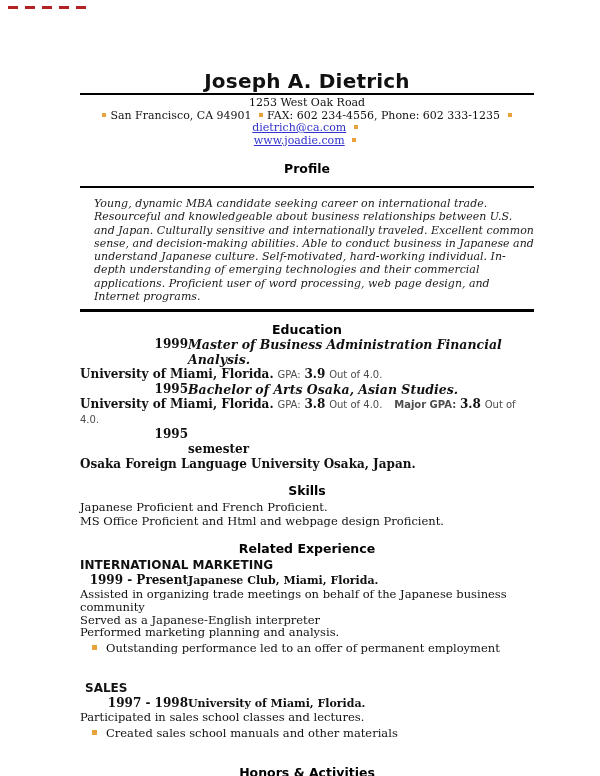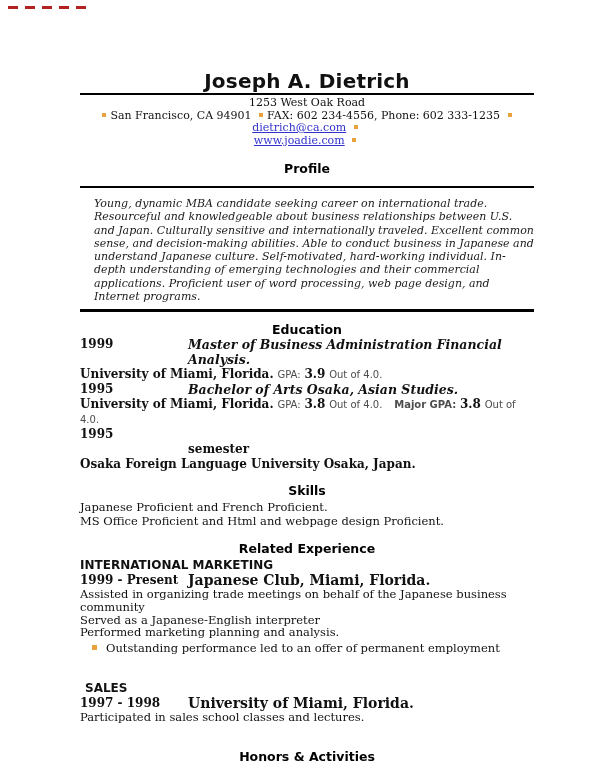--- a/index.html
+++ b/index.html
@@ -29,35 +29,35 @@
   .sec-head.skills { margin-top:12px; margin-bottom:2px; }
   .sec-head.experience { margin-top:14px; margin-bottom:2px; }
   .sec-head.honors { margin-top:26px; margin-bottom:4px; }
 
   .profile-body { margin:9px 0 0 14px; width:440px; font-style:italic; font-size:11px; line-height:13.3px; color:#1a1a1a; }
   .thick-rule { height:3px; background:#000; margin-top:6px; }
 
   
   .edu { font-size:12px; line-height:15px; }
   .row { display:flex; }
-  .yr { flex:0 0 108px; font-weight:bold; }
+  .yr { flex:0 0 108px; font-weight:bold;text-align:right; }
   .deg { font-weight:bold; font-style:italic; font-size:12.5px; }
   .bold { font-weight:bold; }
   .school { font-weight:bold; }
   .gpa-label { font-family:"DejaVu Sans", sans-serif; font-size:10px; color:#4d4d4d; }
   .gpa-label.major { margin-left:8px;font-weight:bold; }
   .gpa-val { font-weight:bold; }
 
   
   .plain { font-size:11.5px; line-height:14px; }
   .plain.tight { line-height:12.7px; }
   .cat { font-family:"DejaVu Sans", sans-serif; font-weight:bold; font-size:12px; line-height:14px; margin-top:2px; }
   .cat.sales { margin-top:26px; margin-left:5px; }
   .period { font-size:12px; line-height:15px; margin-top:1px; }
-  .org { font-weight:bold; font-size:14px; }
+  .org { font-weight:bold; font-size:11px; }
   .bullet-row { display:flex; gap:9px; margin-left:12px; margin-top:2px; font-size:11.5px; line-height:14px; }
   .sq { flex:0 0 5px; width:5px; height:5px; background:#e8a33c; margin-top:4px; }
 </style>
 </head>
 <body>
 
 <div class="page">
 
   <div class="cut-marks">
     <i></i>
@@ -141,17 +141,21 @@
       <span class="sq"></span>
       <span>Outstanding performance led to an offer of permanent employment</span>
     </div>
 
     <div class="cat sales">SALES</div>
     <div class="row period">
       <span class="yr">1997 - 1998</span>
       <span class="org">University of Miami, Florida.</span>
     </div>
     <div class="plain tight">Participated in sales school classes and lectures.</div>
+    <div class="bullet-row">
+      <span class="sq"></span>
+      <span>Created sales school manuals and other materials</span>
+    </div>
 
     <div class="sec-head honors">Honors &amp; Activities</div>
 
   </div>
 </div>
 
 </body></html>

